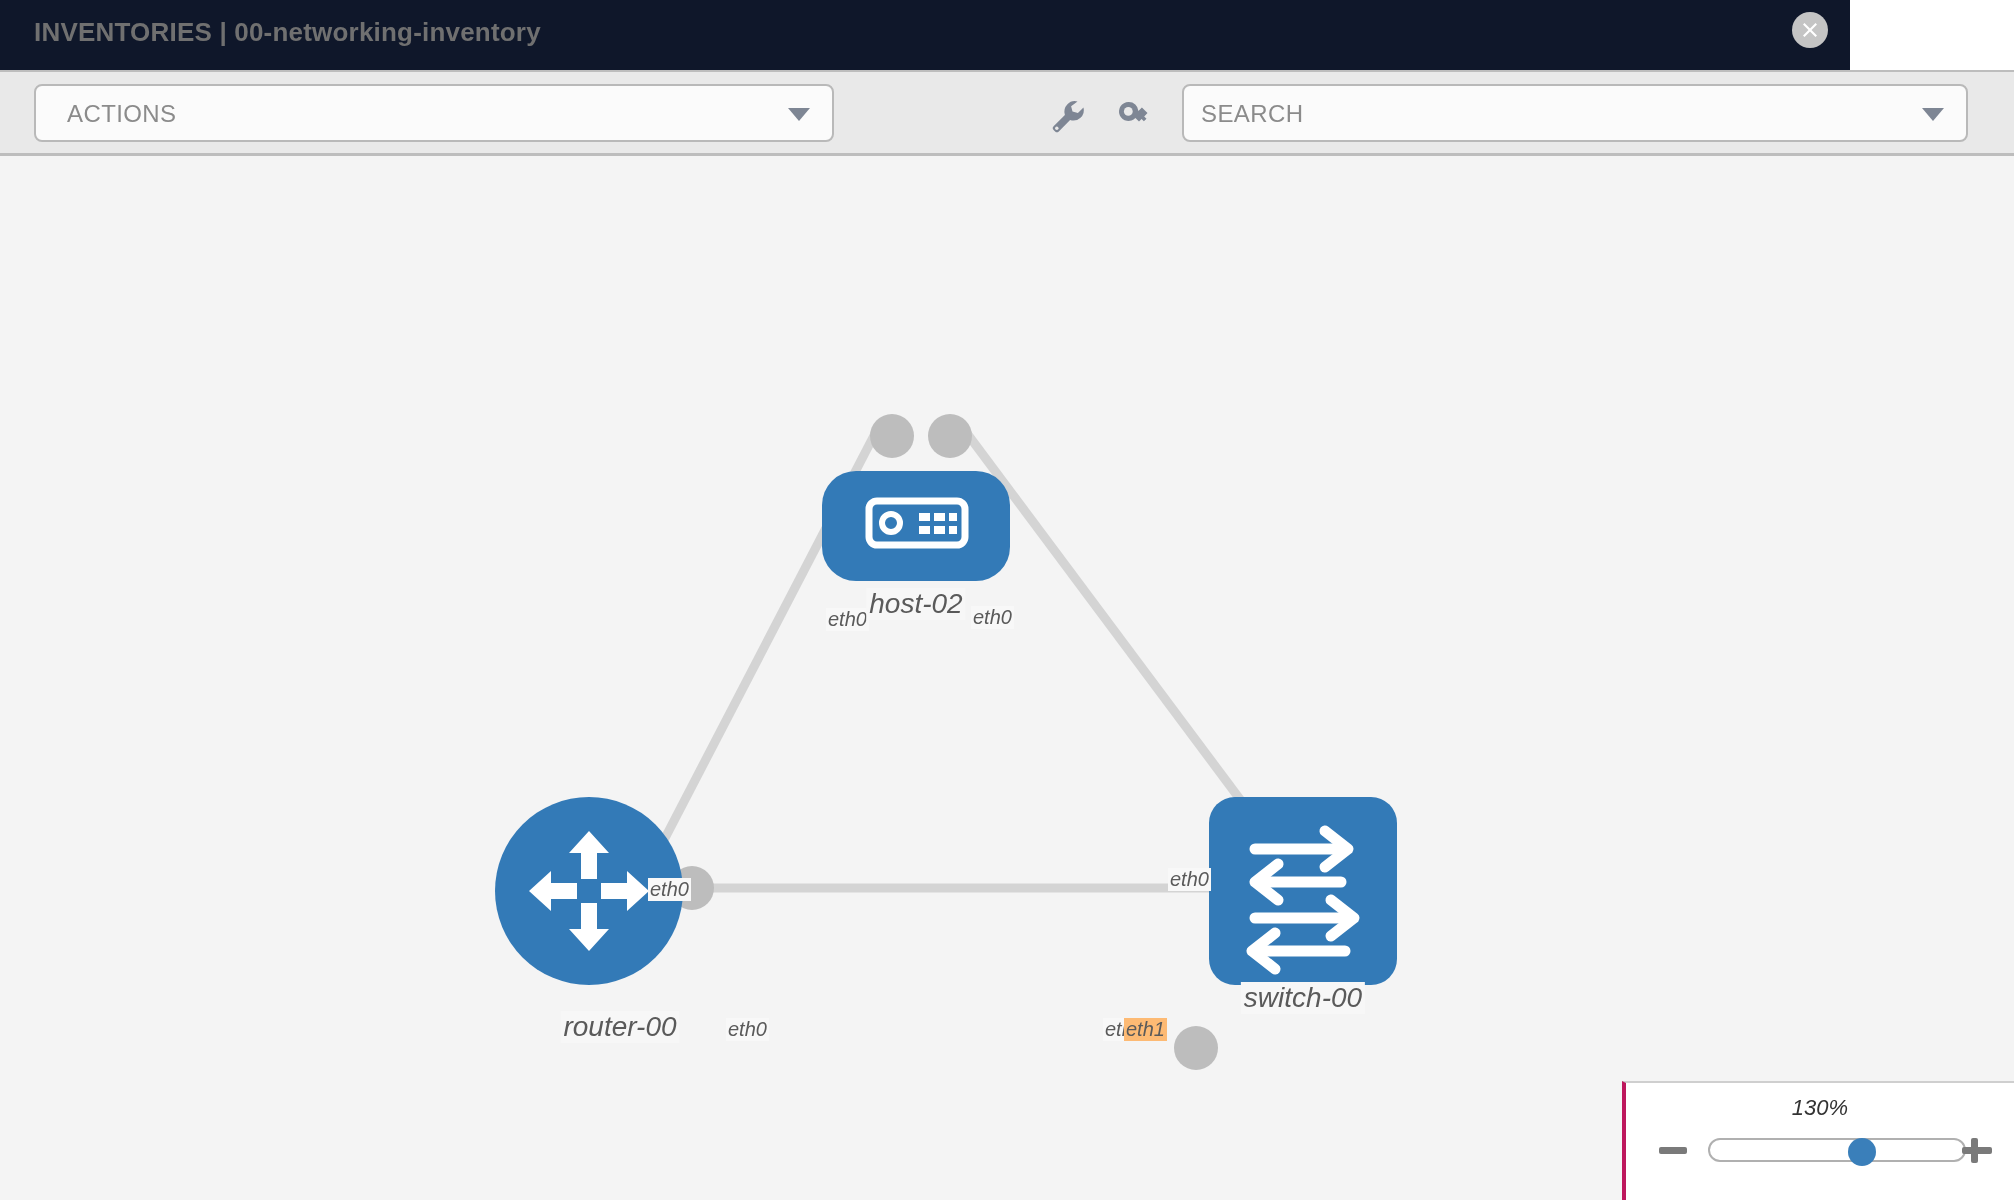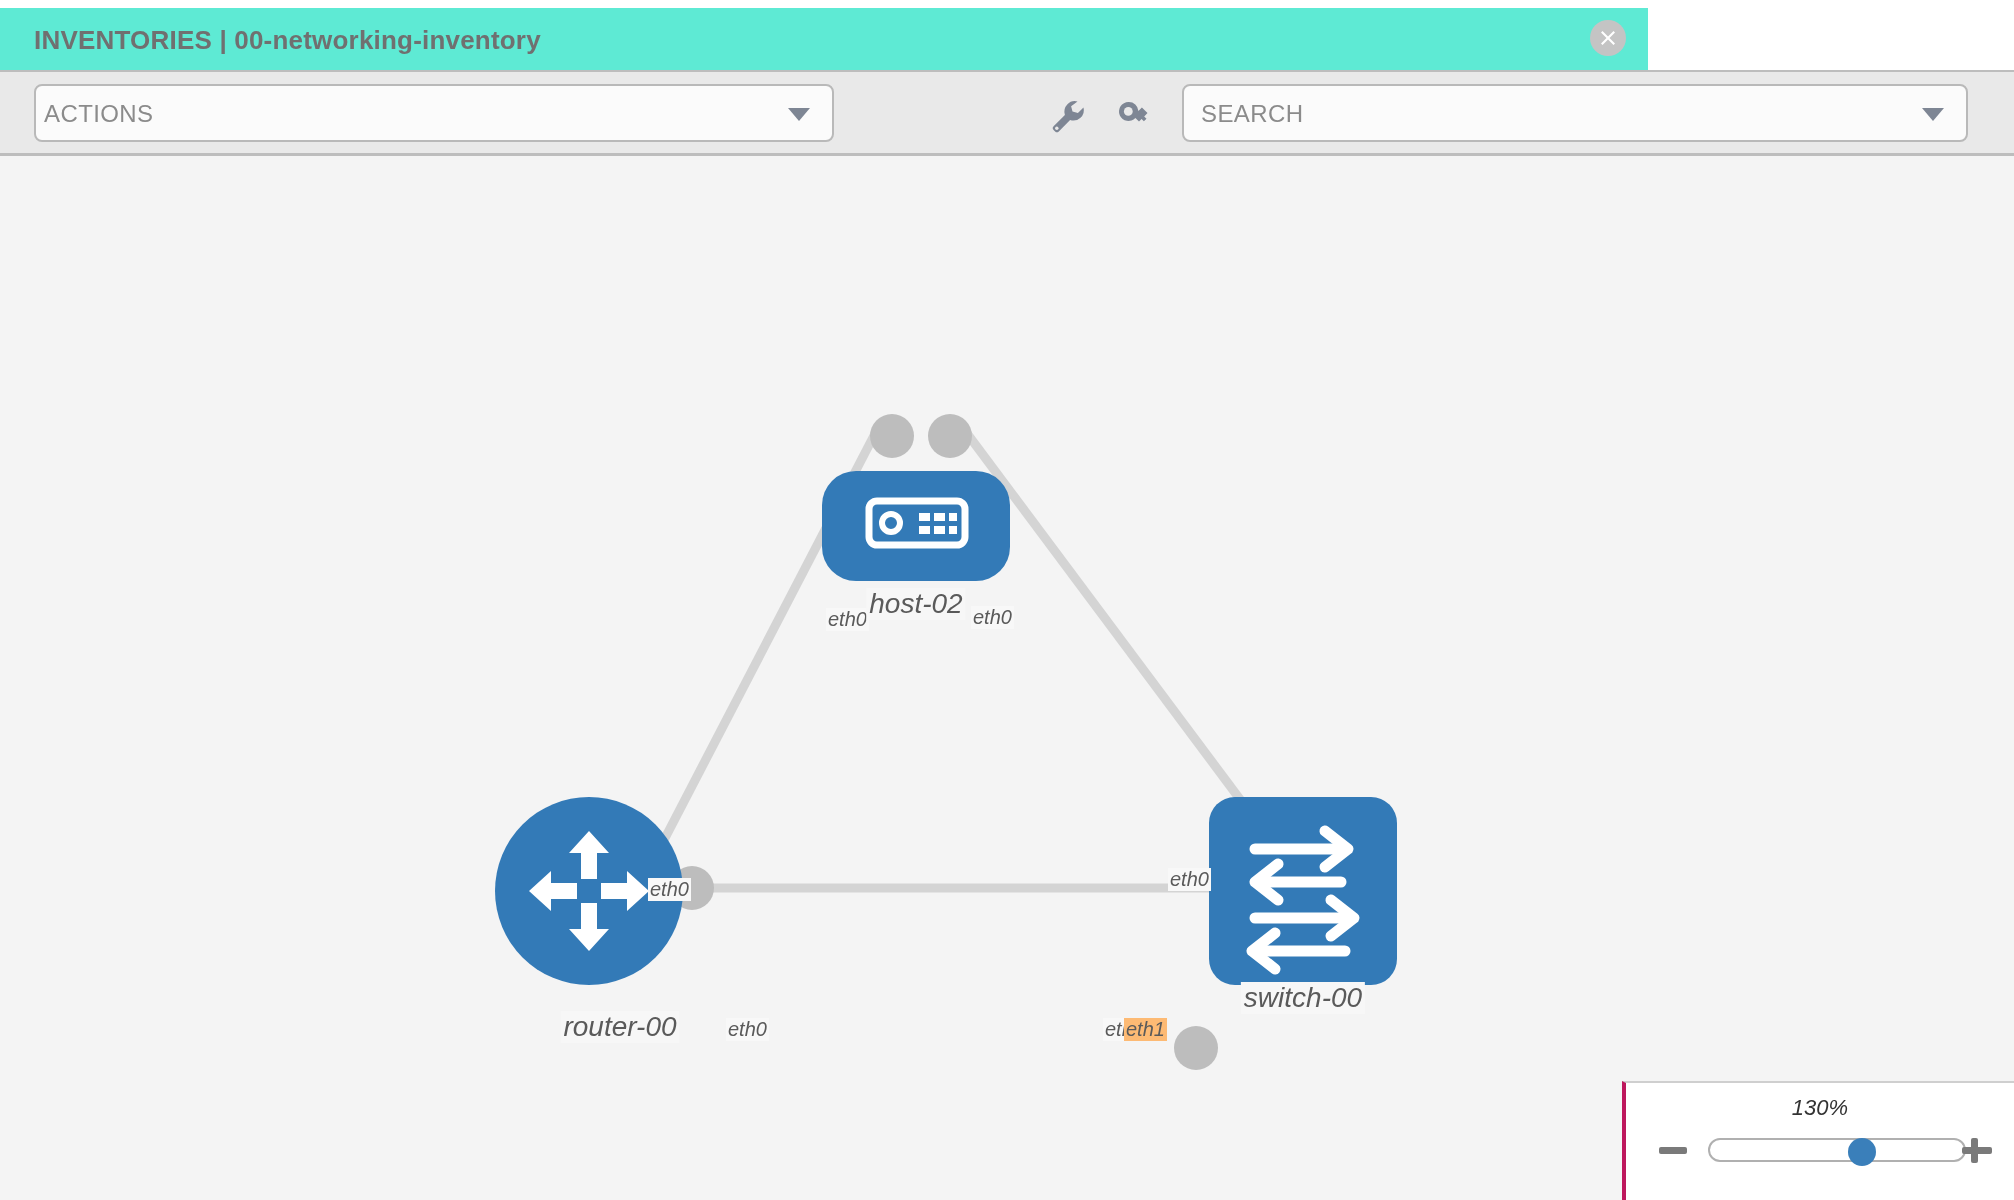--- a/index.html
+++ b/index.html
@@ -12,24 +12,24 @@
     position: relative;
     width: 2014px;
     height: 1200px;
     overflow: hidden;
     background: #ffffff;
   }
 
   
   .header {
     position: absolute;
-    left: 0; top: 8px;
-    width: 1648px;
+    left: 0; top: 0;
+    width: 1850px;
     height: 70px;
-    background: #5eead4;
+    background: #0f172a;
     box-sizing: border-box;
   }
   .header-title {
     position: absolute;
     left: 34px;
     top: 17px;
     font-size: 26px;
     font-weight: bold;
     color: #707070;
     letter-spacing: 0.2px;
@@ -66,21 +66,21 @@
     width: 800px;
     height: 58px;
     background: #fbfbfb;
     border: 2px solid #b9b9b9;
     border-radius: 8px;
     box-sizing: border-box;
     cursor: pointer;
   }
   .actions-label {
     position: absolute;
-    left: 8px;
+    left: 31px;
     top: 14px;
     font-size: 24px;
     color: #8b8b8b;
     letter-spacing: 0.4px;
   }
   .caret {
     position: absolute;
     right: 22px;
     top: 50%;
     margin-top: -5px;

